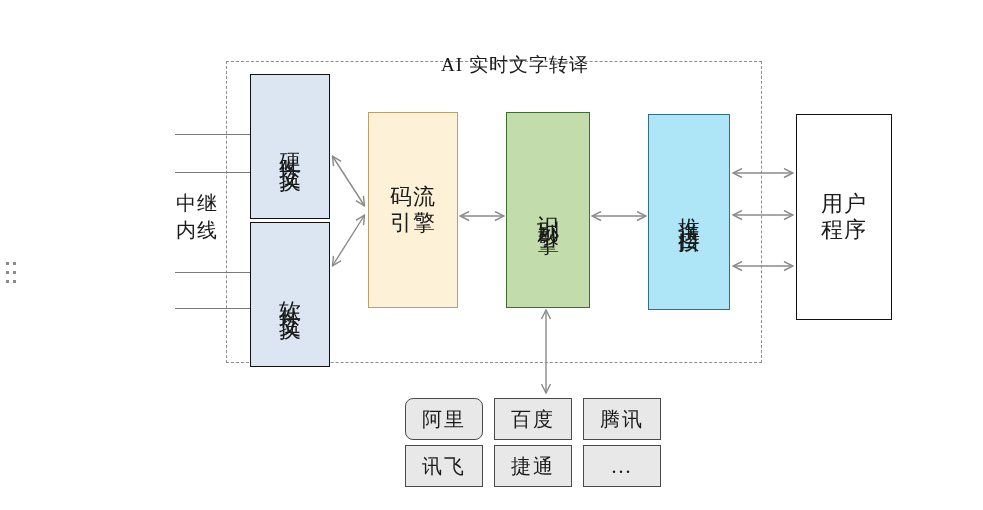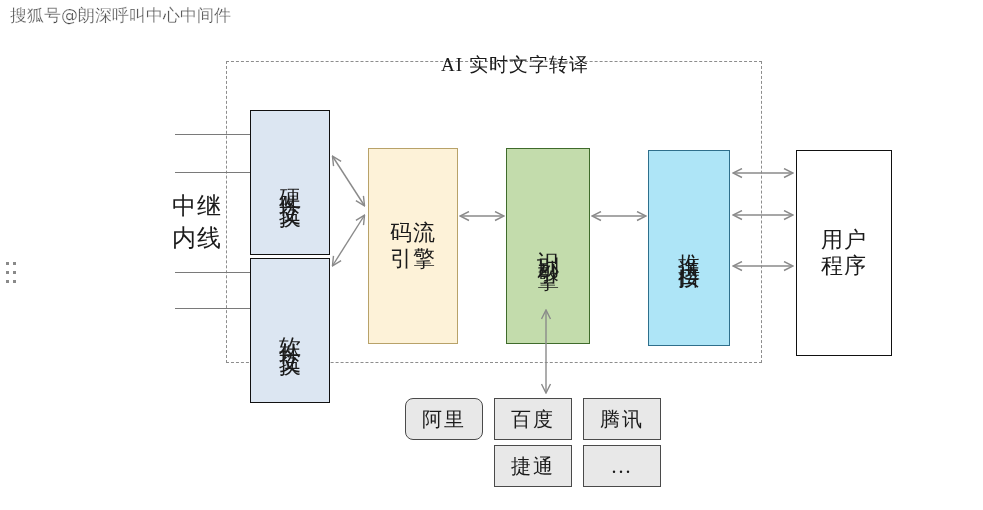--- a/index.html
+++ b/index.html
@@ -75,21 +75,20 @@
 
   
   .node {
     position: absolute;
     box-sizing: border-box;
     border: 1.4px solid #111111;
     display: flex;
     align-items: center;
     justify-content: center;
     color: #1a1a1a;
-    margin-top: 36px;
   }
   .node .txt {
     text-align: center;
     line-height: 1.18;
     font-size: 22px;
     letter-spacing: 1px;
   }
 
   
   .v1 .txt { writing-mode: vertical-rl; text-orientation: upright; letter-spacing: 6px; }
@@ -124,42 +123,41 @@
     height: 0;
     border-top: 1.3px solid #7a7a7a;
   }
 
   .trunk-label {
     position: absolute;
     left: 166px;
     top: 190px;
     width: 62px;
     text-align: center;
-    font-size: 24px;
+    font-size: 20px;
     line-height: 1.35;
     color: #1a1a1a;
     letter-spacing: 1px;
   }
 
   
   .arrows {
     position: absolute;
     left: 0;
     top: 0;
     width: 983px;
     height: 510px;
     pointer-events: none;
   }
 </style>
 </head>
 <body>
 
 <div id="canvas">
 
-  <div class="watermark">搜狐号@朗深呼叫中心中间件</div>
 
   <div class="handle-dots">
     <i style="left:0px;  top:0px;"></i>
       <i style="left:7px; top:0px;"></i>
     <i style="left:0px;  top:9px;"></i>
       <i style="left:7px; top:9px;"></i>
     <i style="left:0px;  top:18px;"></i>
       <i style="left:7px; top:18px;"></i>
   </div>
 
@@ -201,20 +199,23 @@
   </div>
 
   <div class="chip" style="left:405px; top:398px;border-radius:8px;">
     <span>阿里</span>
   </div>
   <div class="chip" style="left:494px; top:398px;font-family:Liberation Mono, monospace;">
     <span>百度</span>
   </div>
   <div class="chip" style="left:583px; top:398px;">
     <span>腾讯</span>
+  </div>
+  <div class="chip" style="left:405px; top:445px;">
+    <span>讯飞</span>
   </div>
   <div class="chip" style="left:494px; top:445px;">
     <span>捷通</span>
   </div>
   <div class="chip" style="left:583px; top:445px;">
     <span>...</span>
   </div>
 
   <svg class="arrows" viewBox="0 0 983 510" xmlns="http://www.w3.org/2000/svg">
     <defs>

